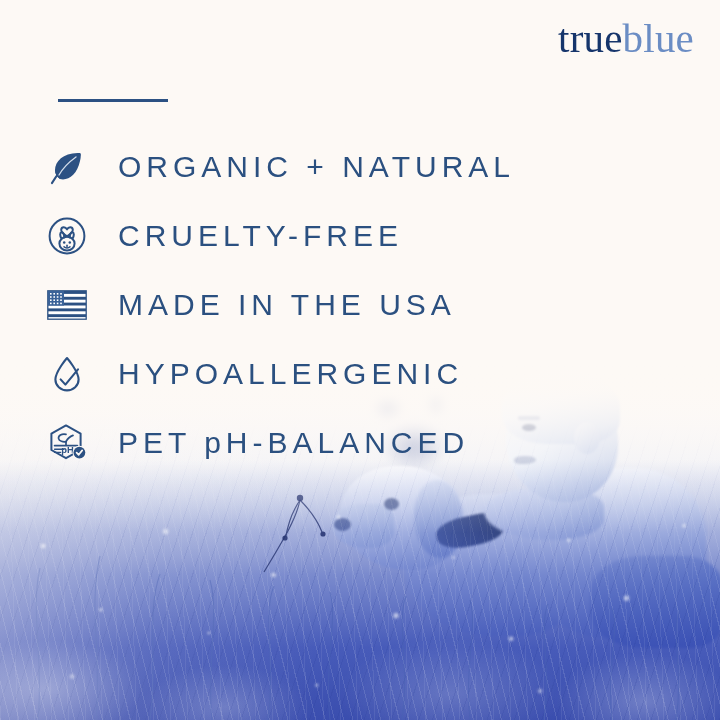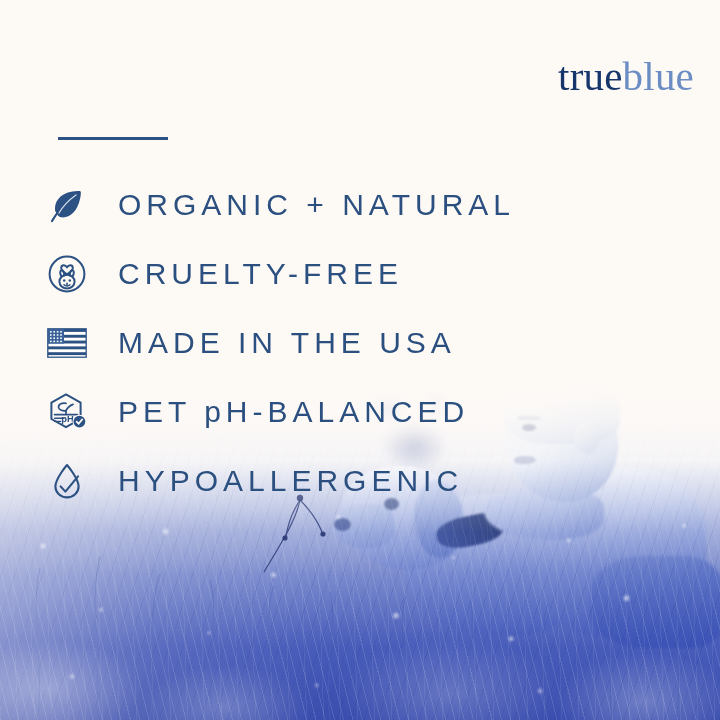--- a/index.html
+++ b/index.html
@@ -244,21 +244,21 @@
   .photo-fade-left {
     position: absolute; inset: 0;
     background: linear-gradient(to right,
       rgba(253,249,245,.34) 0%,
       rgba(253,249,245,.10) 22%,
       rgba(253,249,245,0) 44%);
     pointer-events: none;
   }
 
   
-  .content { position: absolute; inset: 0; z-index: 3; margin-top: 38px; }
+  .content { position: absolute; inset: 0; z-index: 3; }
 
   .logo {
     position: absolute;
     right: 26px; top: 18px;
     font-family: "Liberation Serif", serif;
     font-size: 41px;
     line-height: 1;
     letter-spacing: .2px;
     white-space: nowrap;
   }
@@ -438,43 +438,43 @@
               <rect x="9.8" y="12.6" width="1.6" height="1.6"></rect>
               <rect x="13.2" y="12.6" width="1.6" height="1.6"></rect>
             </g>
           </svg>
         </span>
         <span class="feature-label">MADE IN THE USA</span>
       </div>
 
       <div class="feature-row">
         <span class="feature-icon">
+          <svg width="38" height="40" viewBox="0 0 38 40">
+            <path d="M19 4 C 19 4, 7.4 17.4, 7.4 25.6 C 7.4 31.8, 12.6 36.4, 19 36.4
+                     C 25.4 36.4, 30.6 31.8, 30.6 25.6 C 30.6 17.4, 19 4, 19 4 Z" fill="none" stroke="#2c5183" stroke-width="2.1" stroke-linejoin="round"></path>
+            <path d="M12.6 25.4 L 17.4 30.6 L 30 15.4" fill="none" stroke="#2c5183" stroke-width="2.1" stroke-linecap="round" stroke-linejoin="round"></path>
+          </svg>
+        </span>
+        <span class="feature-label">HYPOALLERGENIC</span>
+      </div>
+
+      <div class="feature-row">
+        <span class="feature-icon">
           <svg width="42" height="42" viewBox="0 0 42 42">
             <path d="M20 3.4 L 34.6 11.6 L 34.6 28 L 20 36.2 L 5.4 28 L 5.4 11.6 Z" fill="none" stroke="#2c5183" stroke-width="2" stroke-linejoin="round"></path>
             <path d="M20 12.4 C 15.6 11.6, 12 13.6, 12.6 16.6 C 13.2 19.2, 17 20.2, 20 19.6" fill="none" stroke="#2c5183" stroke-width="1.7" stroke-linecap="round"></path>
             <path d="M20 19.6 C 21.6 16.6, 24 14.4, 27 13.4" fill="none" stroke="#2c5183" stroke-width="1.7" stroke-linecap="round"></path>
             <path d="M20 19.8 L 20 23.2" stroke="#2c5183" stroke-width="1.7" stroke-linecap="round"></path>
             <path d="M8.6 23.6 L 31.4 23.6" stroke="#2c5183" stroke-width="1.8" stroke-linecap="round"></path>
             <path d="M8.6 27.3 L 18 27.3" stroke="#2c5183" stroke-width="1.5" stroke-linecap="round"></path>
             <path d="M8.6 30.4 L 14.6 30.4" stroke="#2c5183" stroke-width="1.4" stroke-linecap="round"></path>
             <text x="21.6" y="30.6" font-family="Liberation Sans, sans-serif" font-size="9.4" font-weight="bold" fill="#2c5183" text-anchor="middle">pH</text>
             <circle cx="33.4" cy="30.6" r="6.9" fill="#fdf9f5"></circle>
             <circle cx="33.4" cy="30.6" r="5.9" fill="#2c5183"></circle>
             <path d="M30.6 30.6 L 32.7 32.8 L 36.2 28.4" fill="none" stroke="#fdf9f5" stroke-width="1.7" stroke-linecap="round" stroke-linejoin="round"></path>
           </svg>
         </span>
         <span class="feature-label">PET pH-BALANCED</span>
       </div>
 
-      <div class="feature-row">
-        <span class="feature-icon">
-          <svg width="38" height="40" viewBox="0 0 38 40">
-            <path d="M19 4 C 19 4, 7.4 17.4, 7.4 25.6 C 7.4 31.8, 12.6 36.4, 19 36.4
-                     C 25.4 36.4, 30.6 31.8, 30.6 25.6 C 30.6 17.4, 19 4, 19 4 Z" fill="none" stroke="#2c5183" stroke-width="2.1" stroke-linejoin="round"></path>
-            <path d="M12.6 25.4 L 17.4 30.6 L 30 15.4" fill="none" stroke="#2c5183" stroke-width="2.1" stroke-linecap="round" stroke-linejoin="round"></path>
-          </svg>
-        </span>
-        <span class="feature-label">HYPOALLERGENIC</span>
-      </div>
-
     </div>
   </div>
 </div>
 
 </body></html>

